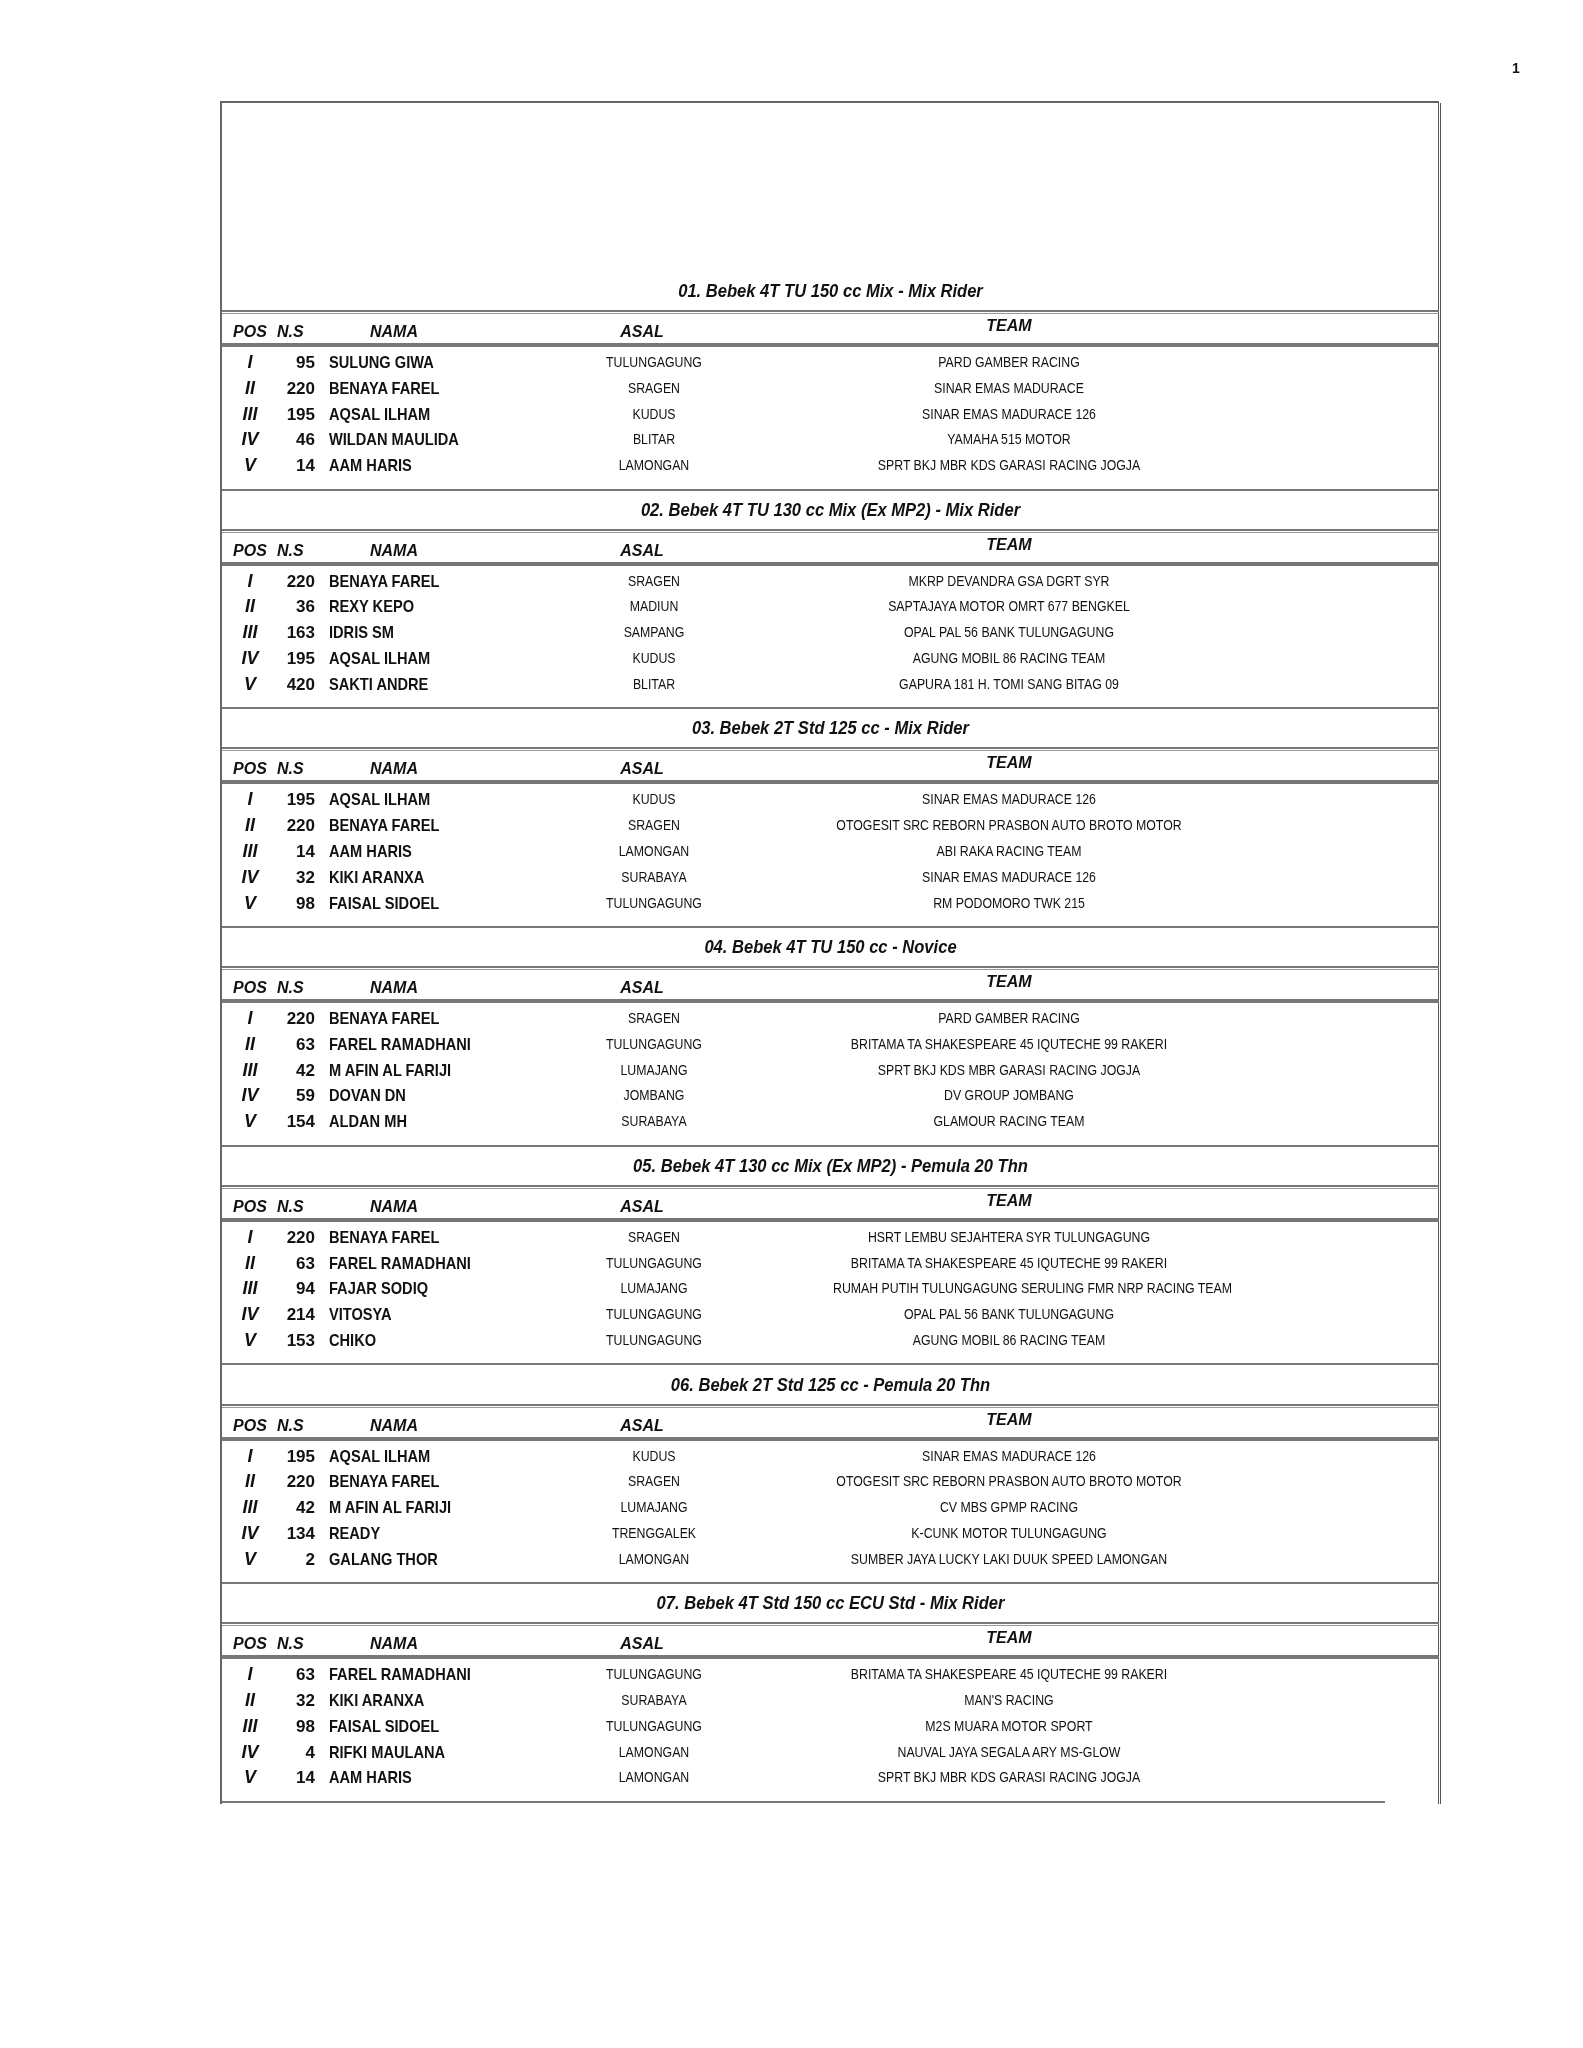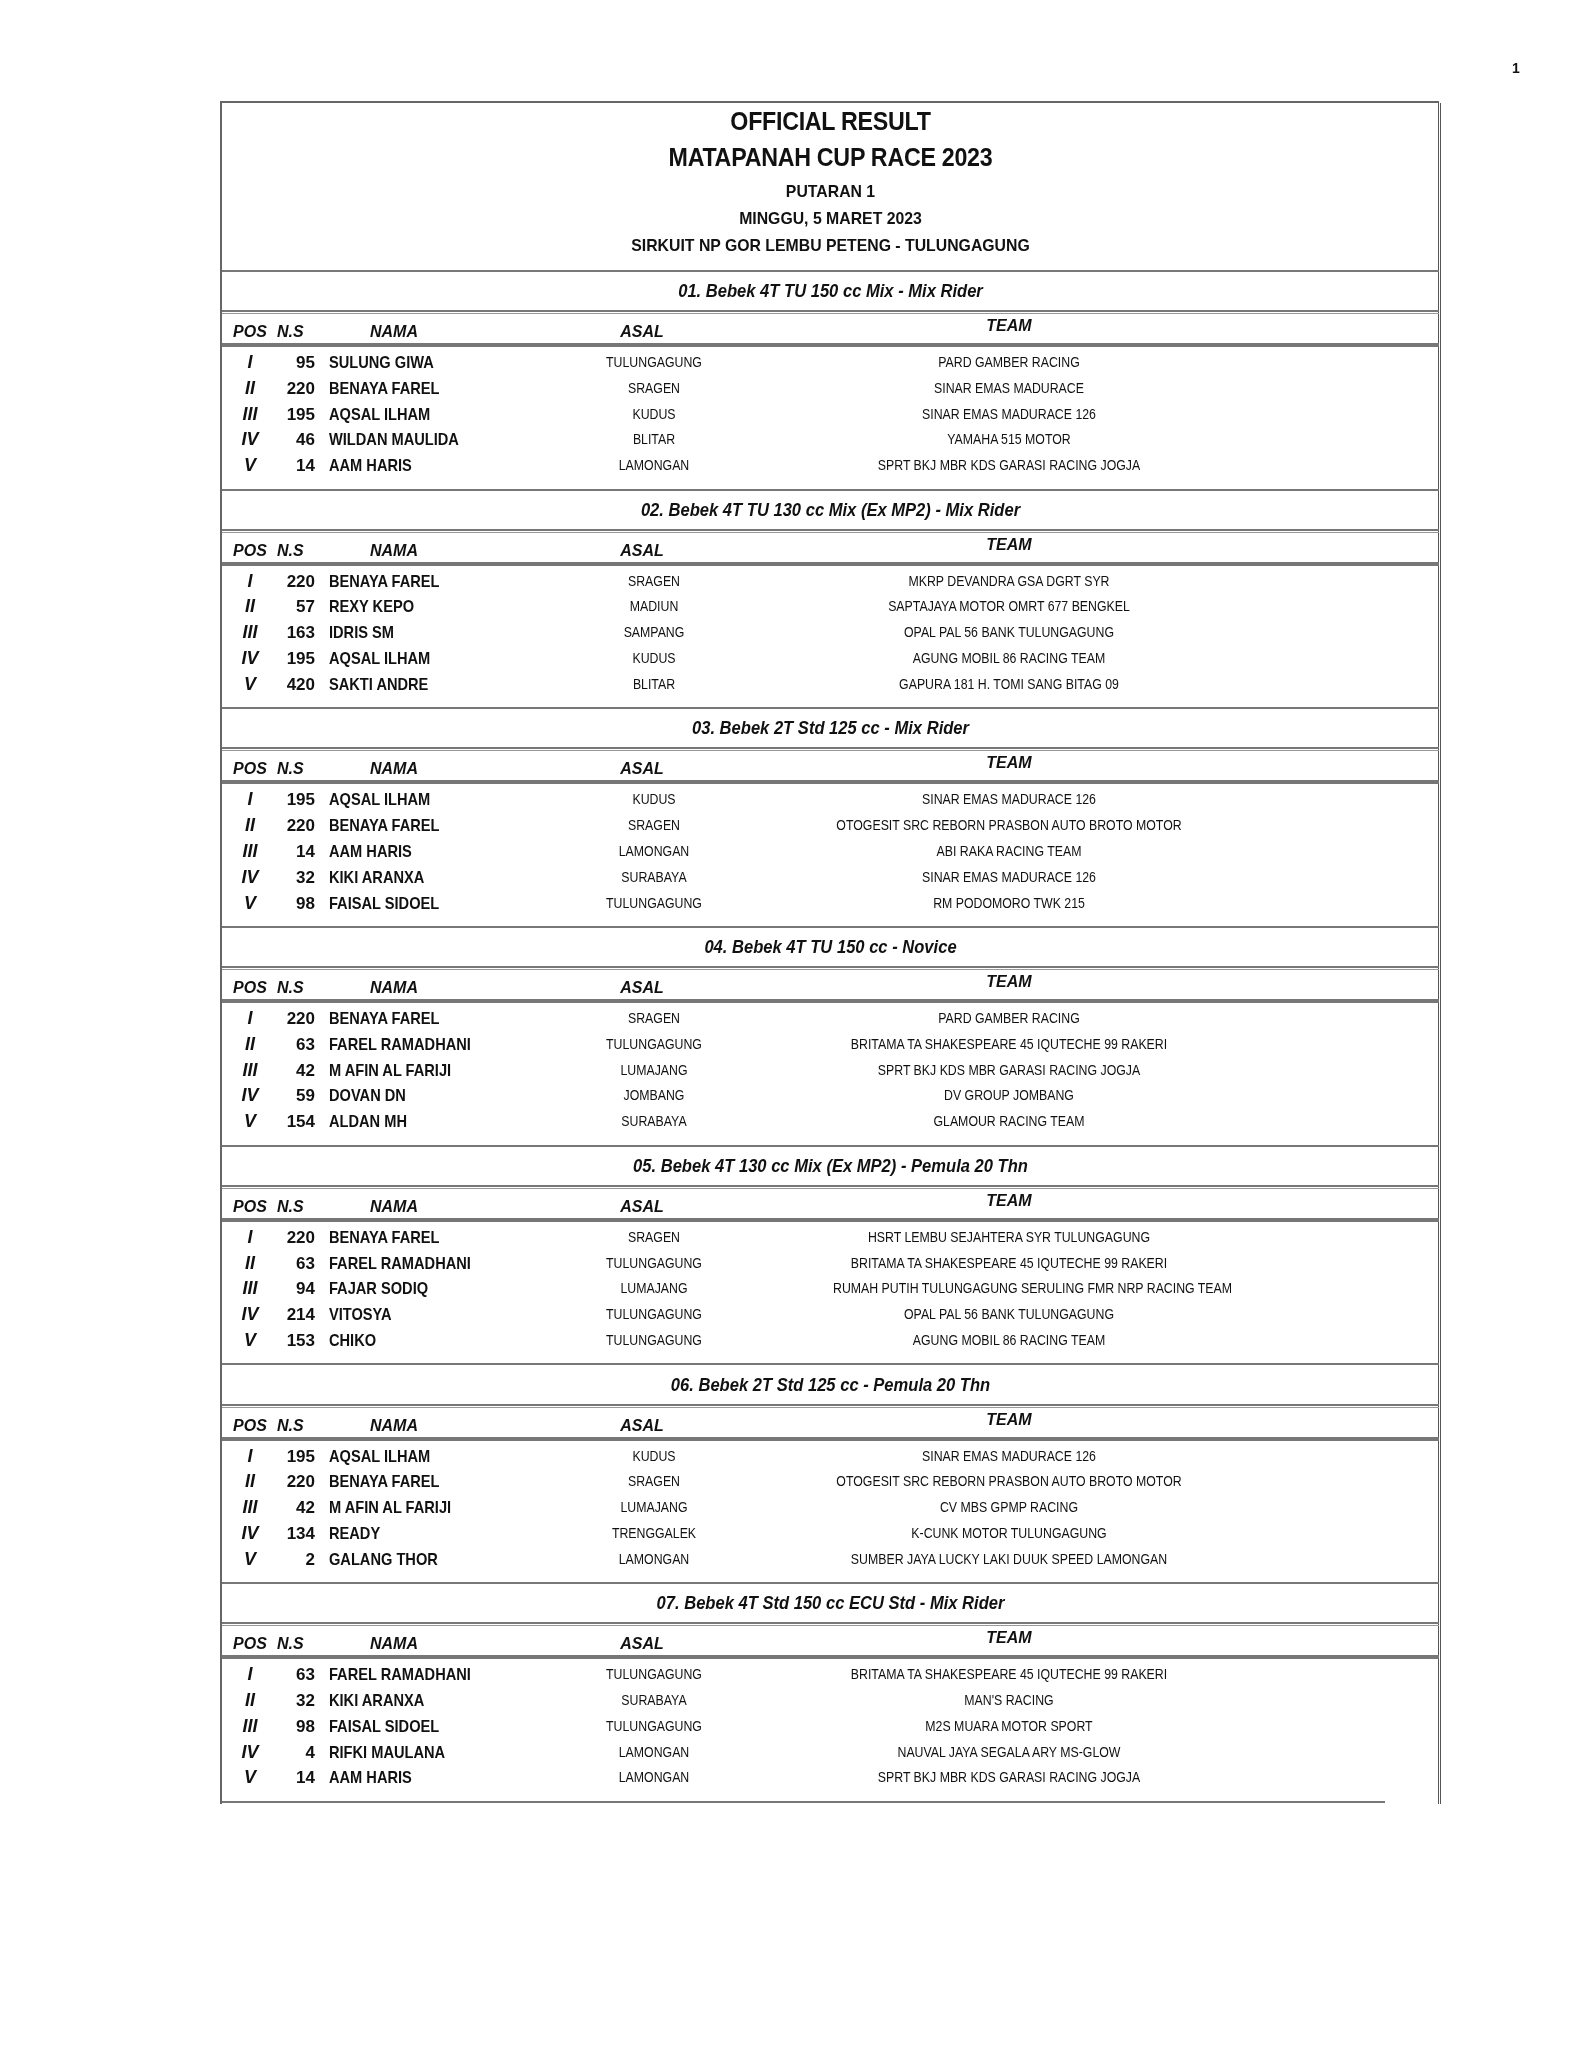--- a/index.html
+++ b/index.html
@@ -44,27 +44,20 @@
   .sec-bottom { position: absolute; left: 0; right: 0; top: 216.7px; height: 2px; background: #777; }
   .last-bottom { position: absolute; left: 0; width: 1163px; height: 2px; background: #777; }
 </style>
 </head>
 <body>
 
 <div class="page-num">1</div>
 
 <div class="sheet" id="sheet">
   <div class="rborder"></div>
-  <div class="titlebox">
-    <div class="t1">OFFICIAL RESULT</div>
-    <div class="t2">MATAPANAH CUP RACE 2023</div>
-    <div class="t3">PUTARAN 1</div>
-    <div class="t4">MINGGU, 5 MARET 2023</div>
-    <div class="t5">SIRKUIT NP GOR LEMBU PETENG - TULUNGAGUNG</div>
-  </div>
 
   <div class="section" style="top: 169px;">
     <div class="sec-title">01. Bebek 4T TU 150 cc Mix - Mix Rider</div>
     <div class="sec-title-line"></div>
     <div class="hdr">
       <span class="h-pos">POS</span>
       <span class="h-ns">N.S</span>
       <span class="h-nama">NAMA</span>
       <span class="h-asal">ASAL</span>
       <span class="h-team">TEAM</span>
@@ -129,21 +122,21 @@
   <div class="row">
     <span class="c-pos">I</span>
     <span class="c-ns">220</span>
     <span class="c-nama">BENAYA FAREL</span>
     <span class="c-asal">SRAGEN</span>
     <span class="c-team">MKRP DEVANDRA GSA DGRT SYR</span>
   </div>
 
   <div class="row">
     <span class="c-pos">II</span>
-    <span class="c-ns">57</span>
+    <span class="c-ns">36</span>
     <span class="c-nama">REXY KEPO</span>
     <span class="c-asal">MADIUN</span>
     <span class="c-team">SAPTAJAYA MOTOR OMRT 677 BENGKEL</span>
   </div>
 
   <div class="row">
     <span class="c-pos">III</span>
     <span class="c-ns">163</span>
     <span class="c-nama">IDRIS SM</span>
     <span class="c-asal">SAMPANG</span>

